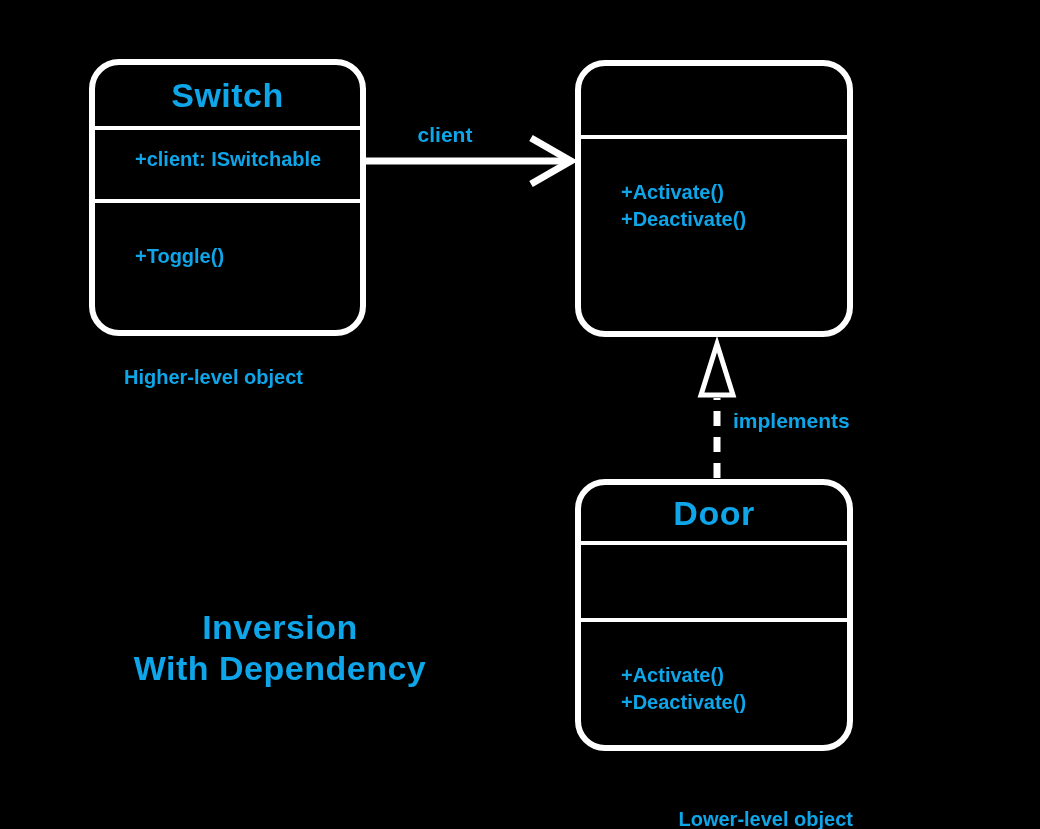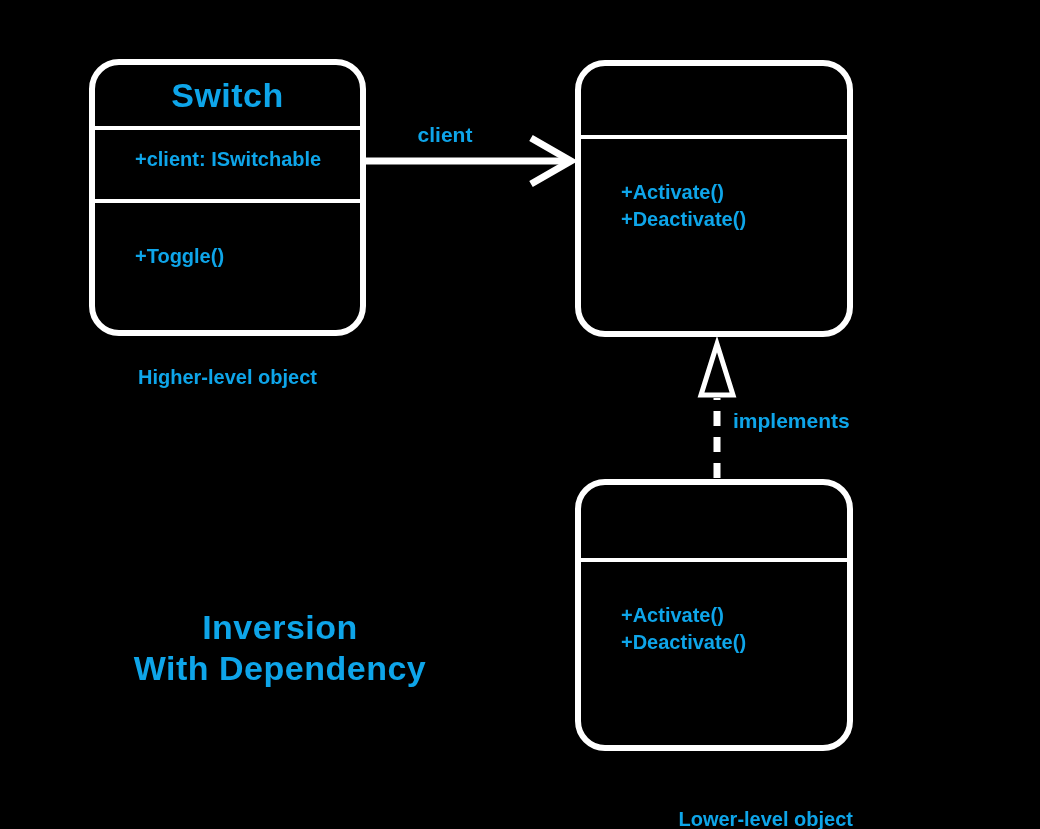--- a/index.html
+++ b/index.html
@@ -94,21 +94,21 @@
   
   #box-switch { left: 89px;  top: 59px;  width: 277px; height: 277px; }
   #box-switch .uml-head    { height: 65px; }
   #box-switch .uml-attrs   { height: 73px; }
   #box-iswitchable { left: 575px; top: 60px;  width: 278px; height: 277px; }
   #box-iswitchable .uml-head  { height: 65px; }
   #box-iswitchable .uml-attrs { height: 73px; }
   #box-door { left: 575px; top: 479px; width: 278px; height: 272px; }
   #box-door .uml-head  { height: 60px; }
   #box-door .uml-attrs { height: 77px; }
-  #caption-higher { left: 89px;  top: 366px; width: 277px; }
+  #caption-higher { left: 75px;  top: 366px; width: 277px; }
   #caption-lower  { left: 575px; top: 808px; width: 278px; text-align: right; }
   #label-depends    { left: 385px; top: 123px; width: 120px; text-align: center; }
   #label-implements { left: 733px; top: 409px; }
 </style>
 </head>
 <body>
 
 <div class="canvas">
 
   <svg class="arrows" width="1040" height="829" viewBox="0 0 1040 829">
@@ -136,20 +136,23 @@
 
   <div class="uml-box" id="box-iswitchable">
     <div class="uml-attrs"></div>
     <div class="uml-methods">
       <div>+Activate()</div>
       <div>+Deactivate()</div>
     </div>
   </div>
 
   <div class="uml-box" id="box-door">
+    <div class="uml-head">
+      <div class="uml-name">Door</div>
+    </div>
     <div class="uml-attrs"></div>
     <div class="uml-methods">
       <div>+Activate()</div>
       <div>+Deactivate()</div>
     </div>
   </div>
 
   <div class="caption" id="caption-higher">Higher-level object</div>
   <div class="caption" id="caption-lower">Lower-level object</div>
 

